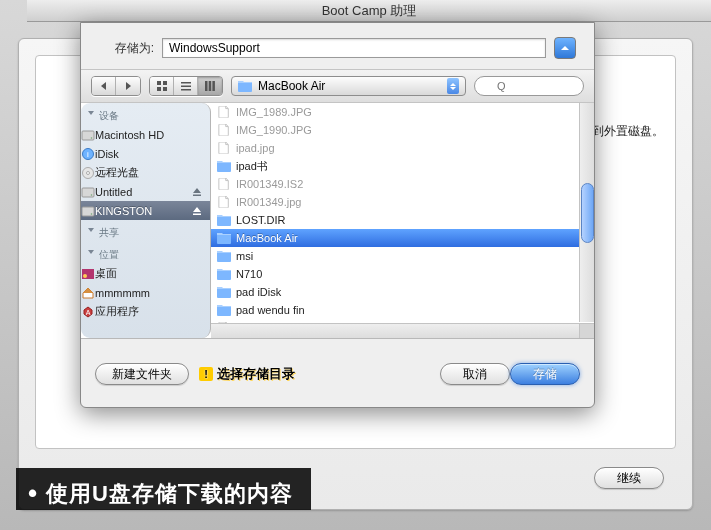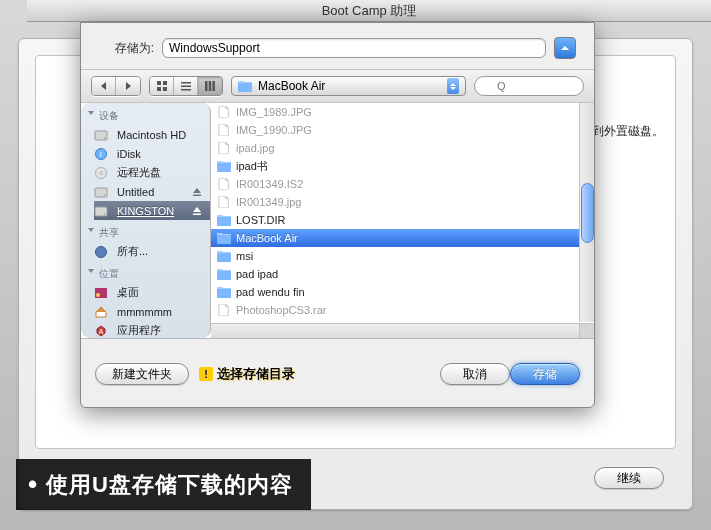--- a/index.html
+++ b/index.html
@@ -13,21 +13,21 @@
 .outer-btn-row { position:absolute; bottom:20px; right:28px; display:flex; gap:14px; }
 
 
 .aqua-btn { min-width:70px; padding:2px 16px; height:22px; font-size:12px; border:1px solid #8a8a8a; border-radius:11px; background:linear-gradient(#ffffff,#e0e0e0); cursor:pointer; box-shadow:inset 0 1px 0 #fff,0 1px 1px rgba(0,0,0,.15); }
 .aqua-btn.default { background:linear-gradient(#9fd2ff,#3c7fe0); border-color:#2a5fb0; color:#fff; text-shadow:0 -1px 0 rgba(0,0,0,.3); box-shadow:inset 0 1px 0 rgba(255,255,255,.5),0 0 4px rgba(60,127,224,.6); }
 
 
 .sheet { position:absolute; top:22px; left:80px; width:515px; height:386px; background:#efefef; border:1px solid #888; border-radius:0 0 6px 6px; box-shadow:0 6px 24px rgba(0,0,0,.45); }
 .sheet-top { padding:14px 18px 10px; display:flex; align-items:center; gap:8px; }
 .sheet-top label { font-size:12px; color:#333; width:55px; text-align:right; }
-.sheet-top input[type=text] { flex:1; height:20px; border:1px solid #9a9a9a; border-radius:6px; padding:0 6px; font-size:12px; box-shadow:inset 0 1px 2px rgba(0,0,0,.15); }
+.sheet-top input[type=text] { flex:1; height:20px; border:1px solid #9a9a9a; border-radius:0; padding:0 6px; font-size:12px; box-shadow:inset 0 1px 2px rgba(0,0,0,.15); }
 .expand-btn { width:22px; height:22px; border:1px solid #7a7a7a; border-radius:4px; background:linear-gradient(#6eb3ff,#2f78d8); display:flex; align-items:center; justify-content:center; cursor:pointer; }
 .expand-btn svg { width:10px; height:10px; fill:#fff; }
 
 
 .sheet-bar { padding:6px 10px; border-top:1px solid #c4c4c4; border-bottom:1px solid #c4c4c4; background:linear-gradient(#f3f3f3,#dedede); display:flex; align-items:center; gap:8px; }
 .seg { display:flex; border:1px solid #8d8d8d; border-radius:4px; overflow:hidden; height:20px; box-shadow:0 1px 0 #fff; }
 .seg-btn { width:24px; background:linear-gradient(#fdfdfd,#d9d9d9); display:flex; align-items:center; justify-content:center; border-right:1px solid #b0b0b0; cursor:pointer; }
 .seg-btn:last-child { border-right:none; }
 .seg-btn.active { background:linear-gradient(#d0d0d0,#a8a8a8); box-shadow:inset 0 1px 2px rgba(0,0,0,.25); }
 .loc-popup { flex:1; display:flex; align-items:center; height:20px; border:1px solid #8d8d8d; border-radius:4px; background:linear-gradient(#fdfdfd,#d9d9d9); padding:0 6px; font-size:12px; cursor:pointer; gap:6px; }
@@ -38,22 +38,22 @@
 .loc-popup .arrows::after { border-top:3px solid #fff; }
 .search { width:110px; height:20px; border:1px solid #999; border-radius:10px; padding:0 8px 0 22px; font-size:11px; background:#fff; position:relative; }
 .search-wrap { position:relative; }
 .search-wrap svg { position:absolute; left:6px; top:4px; width:12px; height:12px; fill:#888; pointer-events:none; }
 
 
 .browser { display:flex; height:236px; background:#fff; border-bottom:1px solid #b8b8b8; }
 .sidebar { width:130px; background:linear-gradient(#e5ecf3,#d8e1ea); border-right:1px solid #b5b5b5; overflow:hidden;border-radius:9px; }
 .sb-hdr { font-size:10px; color:#6a7985; padding:6px 8px 2px 18px; position:relative; }
 .sb-hdr::before { content:""; position:absolute; left:7px; top:8px; width:0; height:0; border-left:3px solid transparent; border-right:3px solid transparent; border-top:4px solid #7a8694; }
-.sb-row { display:flex; align-items:center; gap:9px; padding:2px 8px 2px 0; font-size:11px; color:#222; cursor:pointer; height:19px;margin-left:13px; }
-.sb-row.sel { background:linear-gradient(#7a8599,#5c6a80); color:#fff; text-shadow:0 -1px 0 rgba(0,0,0,.3);text-decoration:underline; }
+.sb-row { display:flex; align-items:center; gap:0; padding:2px 8px 2px 0; font-size:11px; color:#222; cursor:pointer; height:19px; }
+.sb-row.sel { background:linear-gradient(#7a8599,#5c6a80); color:#fff; text-shadow:0 -1px 0 rgba(0,0,0,.3); }
 .sb-row.sel .eject { fill:#fff; }
 .sb-icon { width:14px; height:14px; flex-shrink:0; }
 .eject { width:10px; height:10px; margin-left:auto; fill:#6a7580; }
 
 .column { flex:1; overflow-y:auto; font-size:11px; position:relative; padding-bottom:2px;text-align:center; }
 .col-row { display:flex; align-items:center; gap:5px; padding:1px 6px; height:18px; cursor:pointer; color:#222; }
 .col-row.dim { color:#9a9a9a; }
 .col-row.sel { background:linear-gradient(#5fa3ff,#2f6de0); color:#fff; text-shadow:0 -1px 0 rgba(0,0,0,.3); }
 .col-row .chev { margin-left:auto; font-size:9px; color:#888; }
 .col-row.sel .chev { color:#fff; }
@@ -62,21 +62,21 @@
 .col-thumb { position:absolute; left:1px; width:13px; background:linear-gradient(90deg,#b5d2ff,#6ea7f5); border:1px solid #5a84c5; border-radius:7px; }
 .col-hscroll { position:absolute; left:0; right:15px; bottom:0; height:15px; background:linear-gradient(#eee,#ddd); border-top:1px solid #c3c3c3; }
 .col-corner { position:absolute; right:0; bottom:0; width:15px; height:15px; background:#d6d6d6; border-left:1px solid #c3c3c3; border-top:1px solid #c3c3c3; }
 
 
 .sheet-bottom { position:absolute; left:0; right:0; bottom:0; padding:10px 14px 22px; display:flex; align-items:center; gap:10px; }
 .hint-mid { font-size:13px; font-weight:bold; color:#000; text-shadow:0 0 2px #fff,1px 1px 0 #ffd040; display:flex; align-items:center; gap:4px; }
 .excl { width:14px; height:14px; background:#ffcc00; border-radius:2px; display:flex; align-items:center; justify-content:center; font-weight:bold; font-size:11px; color:#000; }
 
 
-.caption { position:absolute; left:16px; bottom:20px; background:rgba(0,0,0,.85); color:#fff; font-size:22px; font-weight:bold; padding:10px 18px 10px 12px; display:flex; align-items:center; gap:8px; letter-spacing:1px; }
+.caption { position:absolute; left:16px; bottom:20px; background:rgba(0,0,0,.85); color:#fff; font-size:22px; font-weight:bold; padding:10px 18px 1px 12px; display:flex; align-items:center; gap:8px; letter-spacing:1px; }
 .caption::before { content:"•"; font-size:26px; }
 
 
 .ic-folder { fill:#7db7ff; }
 .ic-folder path.tab { fill:#a9d0ff; }
 </style>
 </head>
 <body>
 
 <div class="outer-title">Boot Camp 助理</div>
@@ -193,26 +193,20 @@
           <svg class="sb-icon" viewBox="0 0 14 14">
             <rect x="1" y="3" width="12" height="9" rx="1" fill="#d7d7d7" stroke="#9a9a9a"></rect>
             <circle cx="10.5" cy="10" r="0.8" fill="#7a7"></circle>
           </svg>
           <span>KINGSTON</span>
           <svg class="eject" viewBox="0 0 10 10">
             <path d="M5 1 L9 6 H1 Z M1 7.5 h8 v1.5 h-8 Z"></path>
           </svg>
         </div>
         <div class="sb-hdr">共享</div>
-        <div class="sb-row">
-          <svg class="sb-icon" viewBox="0 0 14 14">
-            <circle cx="7" cy="7" r="5.5" fill="#5a7db8" stroke="#3a5a90"></circle>
-          </svg>
-          <span>所有...</span>
-        </div>
         <div class="sb-hdr">位置</div>
         <div class="sb-row">
           <svg class="sb-icon" viewBox="0 0 14 14">
             <rect x="1" y="2" width="12" height="10" fill="#b3356e"></rect>
             <circle cx="4" cy="9" r="2" fill="#ffcc55"></circle>
           </svg>
           <span>桌面</span>
         </div>
         <div class="sb-row">
           <svg class="sb-icon" viewBox="0 0 14 14">
@@ -295,21 +289,29 @@
             <path d="M0 3 h14 v8 a1 1 0 0 1 -1 1 H1 a1 1 0 0 1 -1 -1 Z"></path>
           </svg>
           <span>msi</span>
           <span class="chev">▶</span>
         </div>
         <div class="col-row">
           <svg class="f-icon ic-folder" viewBox="0 0 14 12">
             <path class="tab" d="M0 1 h5 l1 1 h8 v1 H0 Z"></path>
             <path d="M0 3 h14 v8 a1 1 0 0 1 -1 1 H1 a1 1 0 0 1 -1 -1 Z"></path>
           </svg>
-          <span>pad ipad</span>
+          <span>N710</span>
+          <span class="chev">▶</span>
+        </div>
+        <div class="col-row">
+          <svg class="f-icon ic-folder" viewBox="0 0 14 12">
+            <path class="tab" d="M0 1 h5 l1 1 h8 v1 H0 Z"></path>
+            <path d="M0 3 h14 v8 a1 1 0 0 1 -1 1 H1 a1 1 0 0 1 -1 -1 Z"></path>
+          </svg>
+          <span>pad iDisk</span>
           <span class="chev">▶</span>
         </div>
         <div class="col-row">
           <svg class="f-icon ic-folder" viewBox="0 0 14 12">
             <path class="tab" d="M0 1 h5 l1 1 h8 v1 H0 Z"></path>
             <path d="M0 3 h14 v8 a1 1 0 0 1 -1 1 H1 a1 1 0 0 1 -1 -1 Z"></path>
           </svg>
           <span>pad wendu fin</span>
           <span class="chev">▶</span>
         </div>

